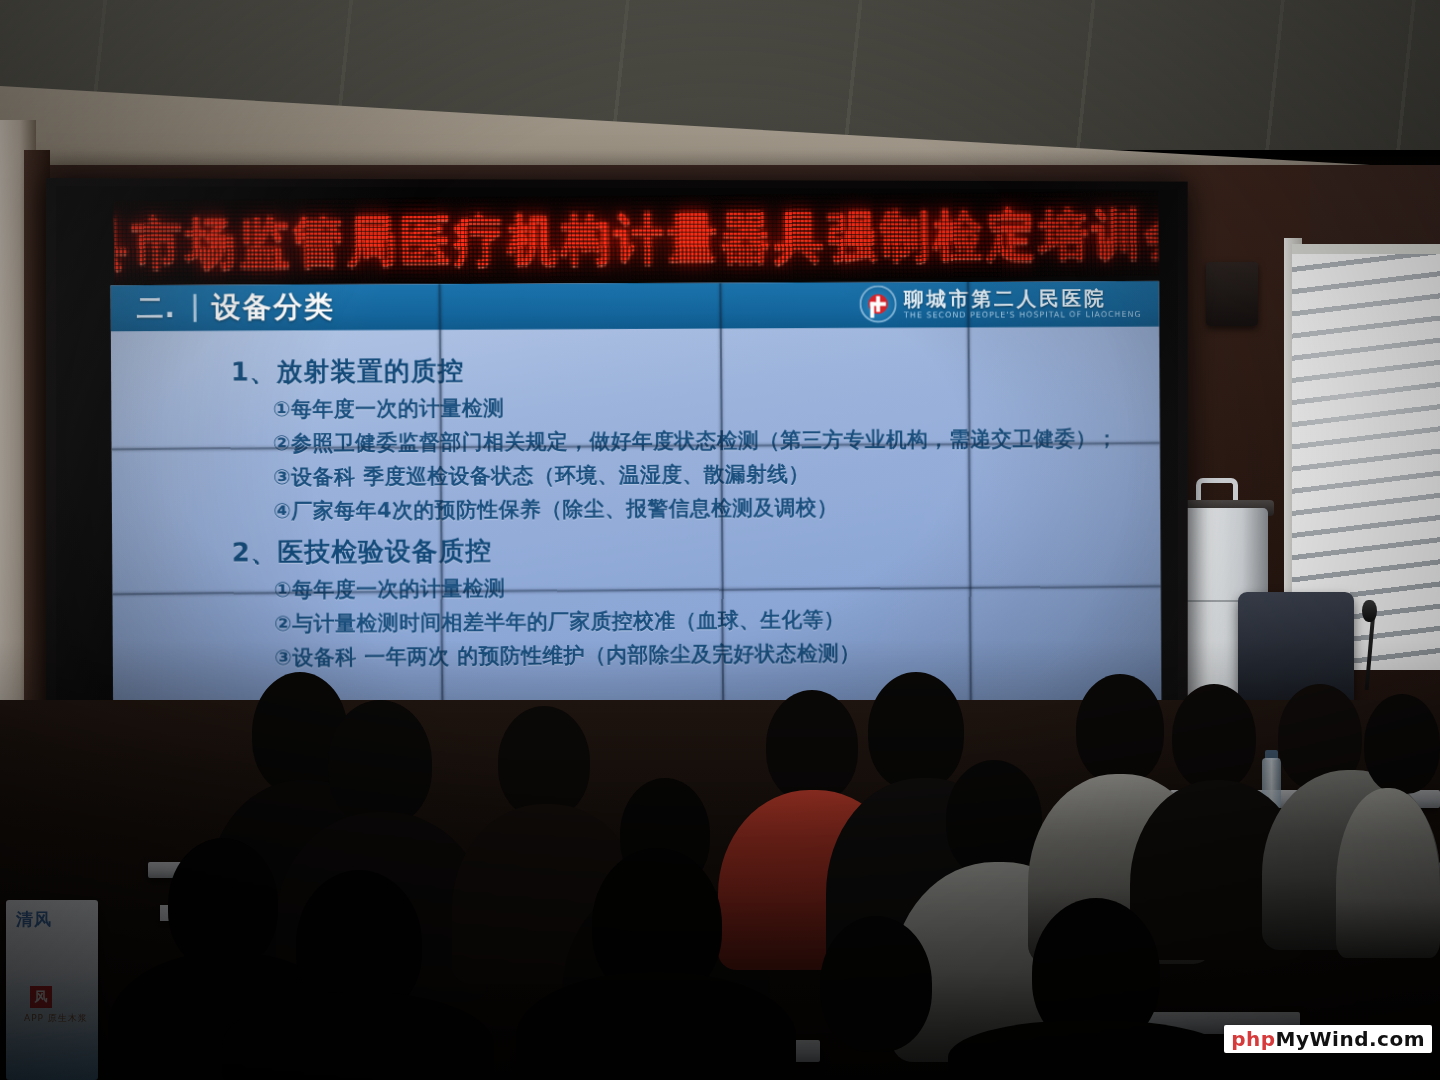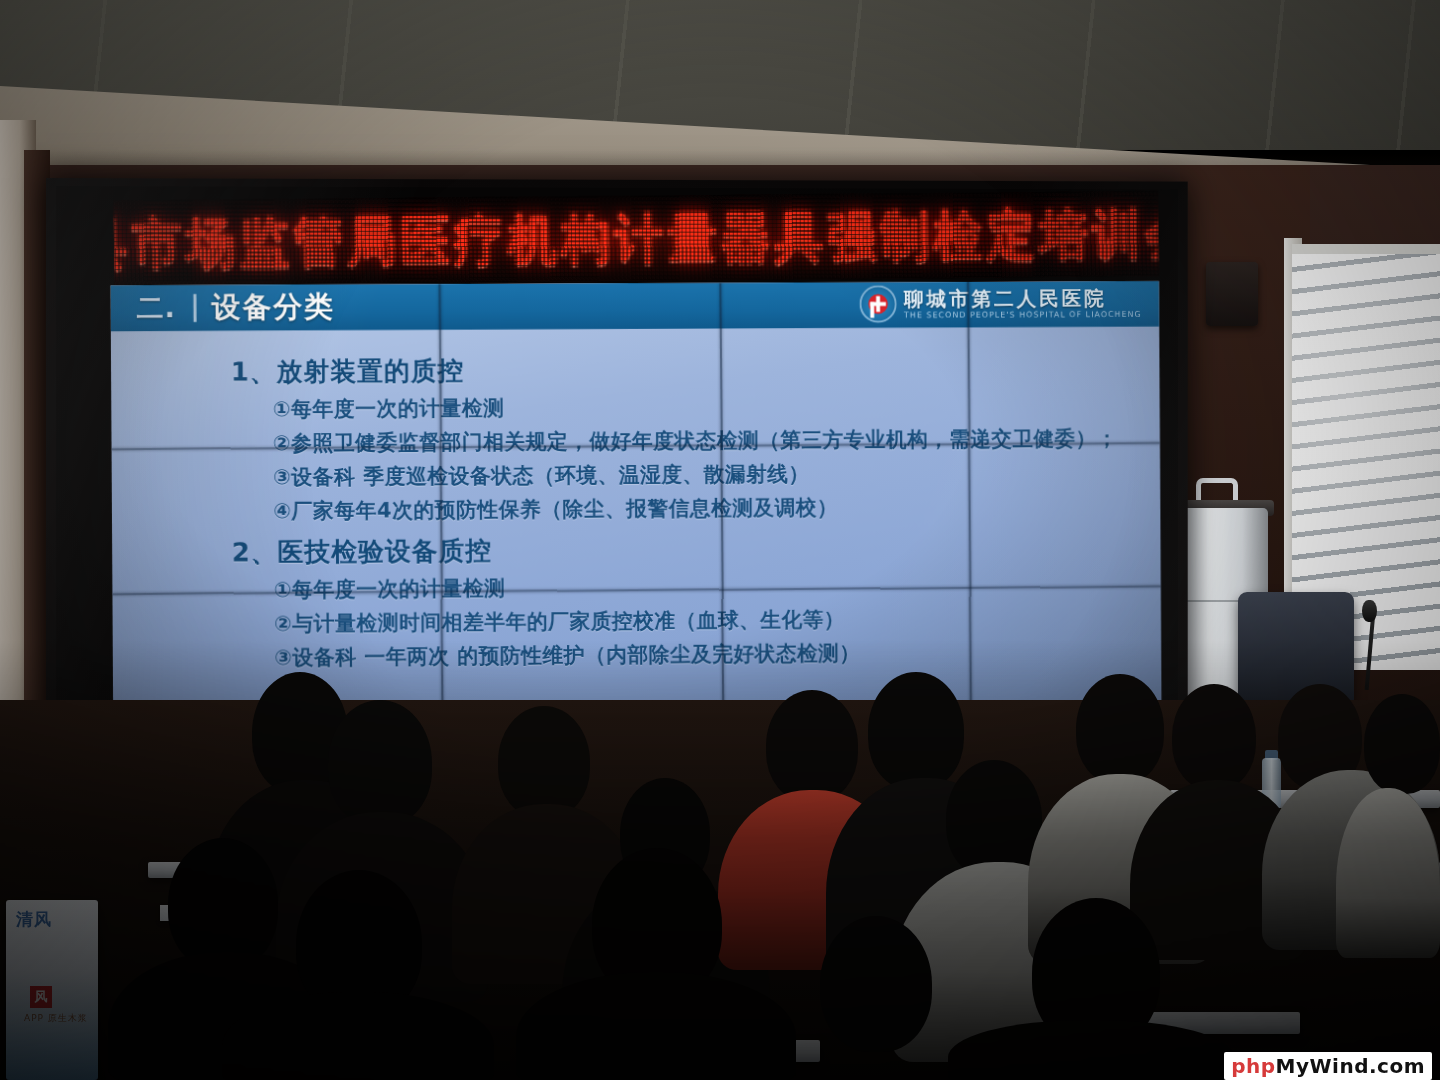--- a/index.html
+++ b/index.html
@@ -169,21 +169,21 @@
   .tissue-sub{position:absolute;left:18px;top:112px;color:#8a5a3a;font-size:9px;letter-spacing:1px;}
 
   .paper{position:absolute;background:linear-gradient(180deg,#f4f6f8,#d8dde2);
     box-shadow:0 2px 4px rgba(0,0,0,.4);}
 
   .darkveil{position:absolute;left:0;top:640px;width:1440px;height:440px;pointer-events:none;
     background:linear-gradient(180deg,rgba(0,0,0,0) 0%,rgba(0,0,0,.45) 45%,rgba(0,0,0,.72) 100%);}
   .globalvig{position:absolute;inset:0;pointer-events:none;
     background:radial-gradient(ellipse at 50% 42%,rgba(0,0,0,0) 40%,rgba(0,0,0,.45) 100%);}
 
-  .watermark{position:absolute;right:8px;bottom:0;
+  .watermark{position:absolute;right:8px;bottom:27px;
     font-family:"DejaVu Sans","Liberation Sans",sans-serif;font-size:20px;font-weight:bold;
     letter-spacing:.5px;color:#111;background:#fff;padding:2px 7px;border-radius:2px;
     box-shadow:0 1px 3px rgba(0,0,0,.6);text-align:center;}
   .wm-a{color:#d63a3a;}
   .wm-b{color:#111;}
 </style>
 </head>
 <body>
 
 <div id="stage">

